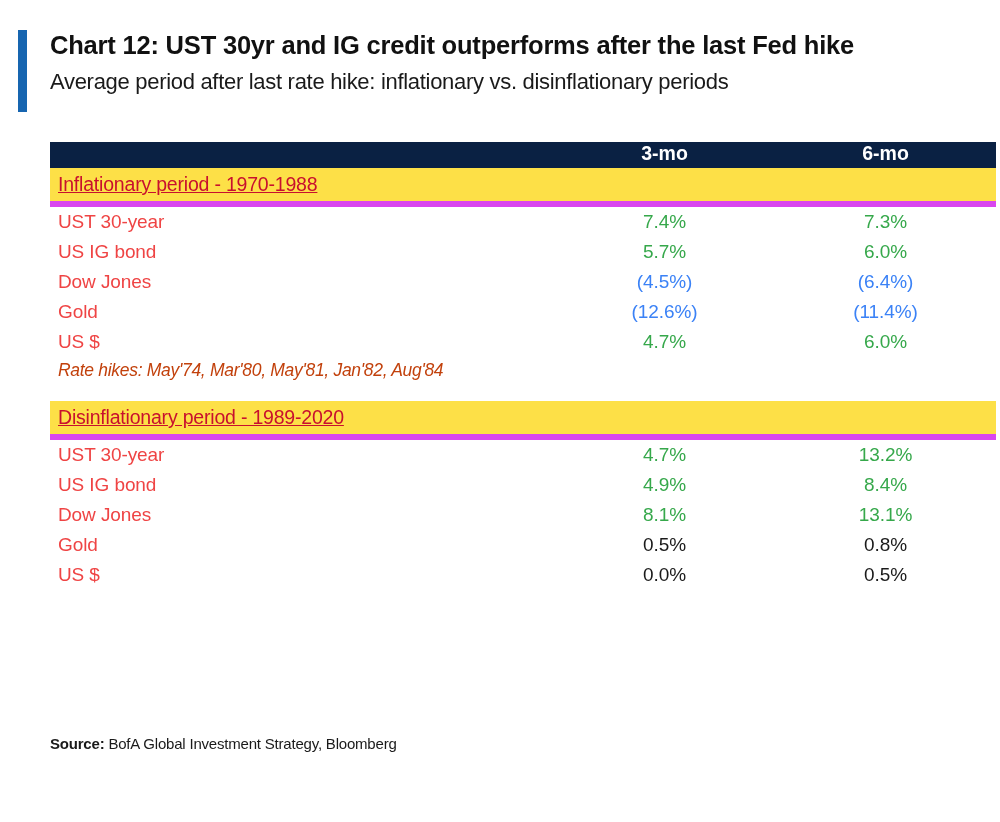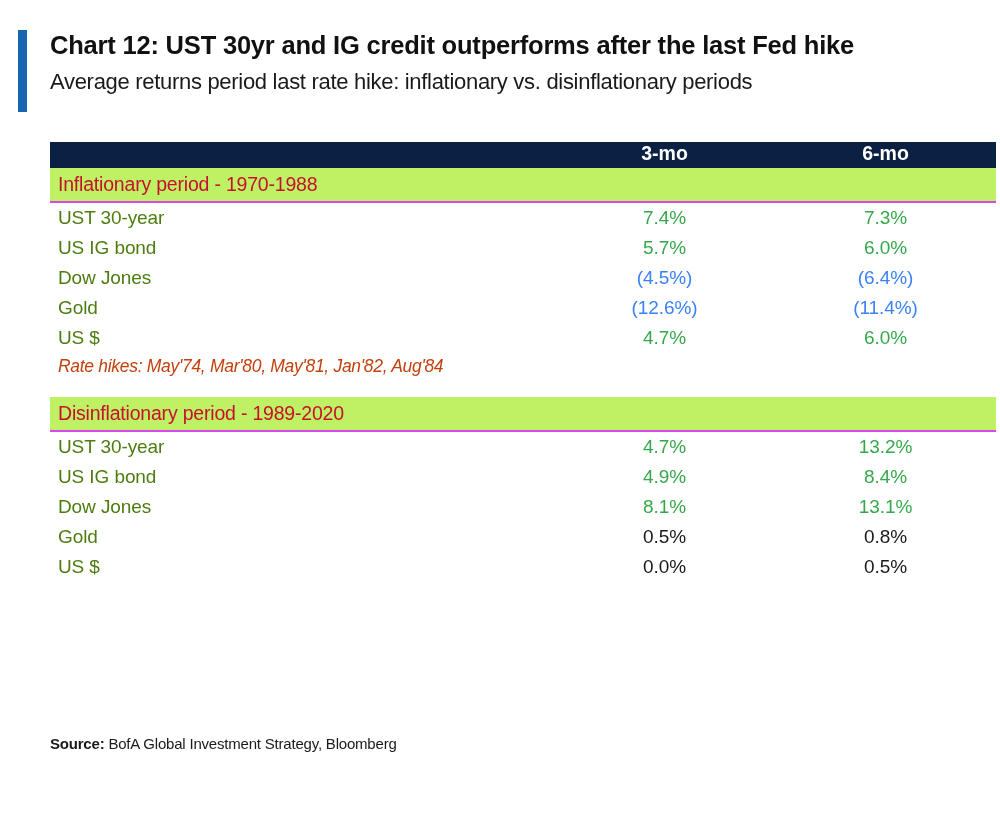--- a/index.html
+++ b/index.html
@@ -80,36 +80,37 @@
     background: #0a2143;
     color: #ffffff;
     font-size: 19.5px;
     font-weight: bold;
     padding: 0 0 3px 0;
     text-align: center;
   }
   thead th.blank { background: #0a2143; }
 
   tr.section-row td {
-    background: #bef264;
+    background: #fde047;
     color: #c8102e;
     font-size: 19.5px;
     font-weight: normal;
     padding: 5px 0 5px 8px;
-    border-bottom: 2px solid #d946ef;
+    border-bottom: 6px solid #d946ef;
     letter-spacing: -0.2px;
+    text-decoration: underline;
   }
   tr.section-row td.sec-blank {
     padding: 0;
   }
 
   tbody td {
     font-size: 19px;
     padding: 4px 0;
-    color: #4d7c0f;
+    color: #ef4444;
     letter-spacing: -0.1px;
   }
   td.label {
     text-align: left;
     padding-left: 8px;
     white-space: nowrap;
   }
   td.val {
     text-align: center;
     white-space: nowrap;
@@ -150,21 +151,21 @@
 </style>
 </head>
 <body>
 
 <div class="page">
 
   <div class="accent-bar"></div>
 
   <div class="header">
     <div class="chart-title">Chart 12: UST 30yr and IG credit outperforms after the last Fed hike</div>
-    <div class="chart-subtitle">Average returns period last rate hike: inflationary vs. disinflationary periods</div>
+    <div class="chart-subtitle">Average period after last rate hike: inflationary vs. disinflationary periods</div>
   </div>
 
   <div class="table-wrap">
     <table class="data">
       <colgroup>
         <col class="c-label">
         <col class="c-v1">
         <col class="c-v2">
       </colgroup>
       <thead>

